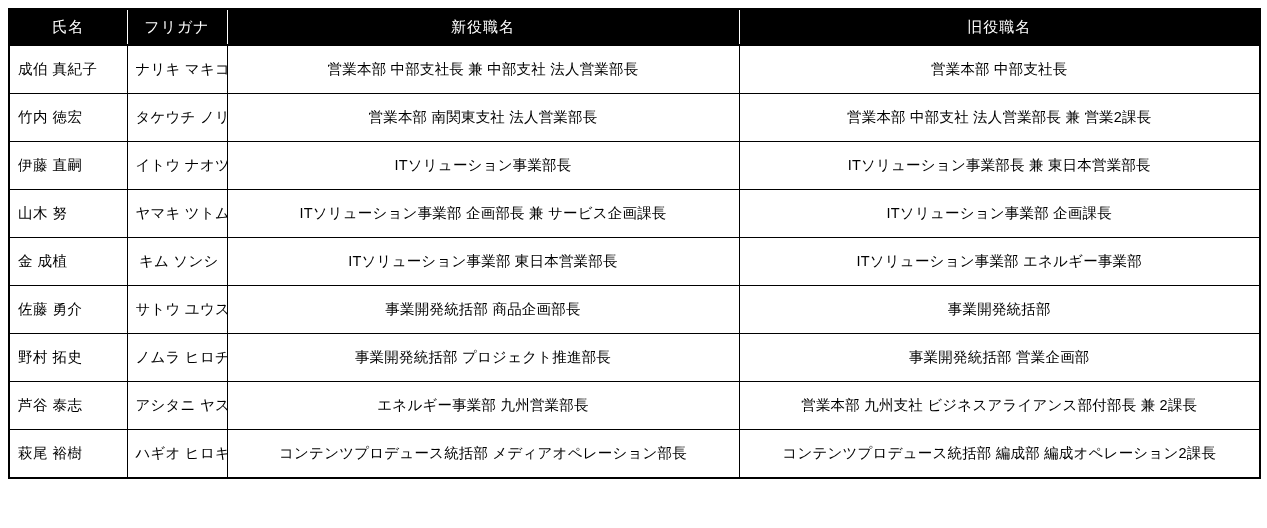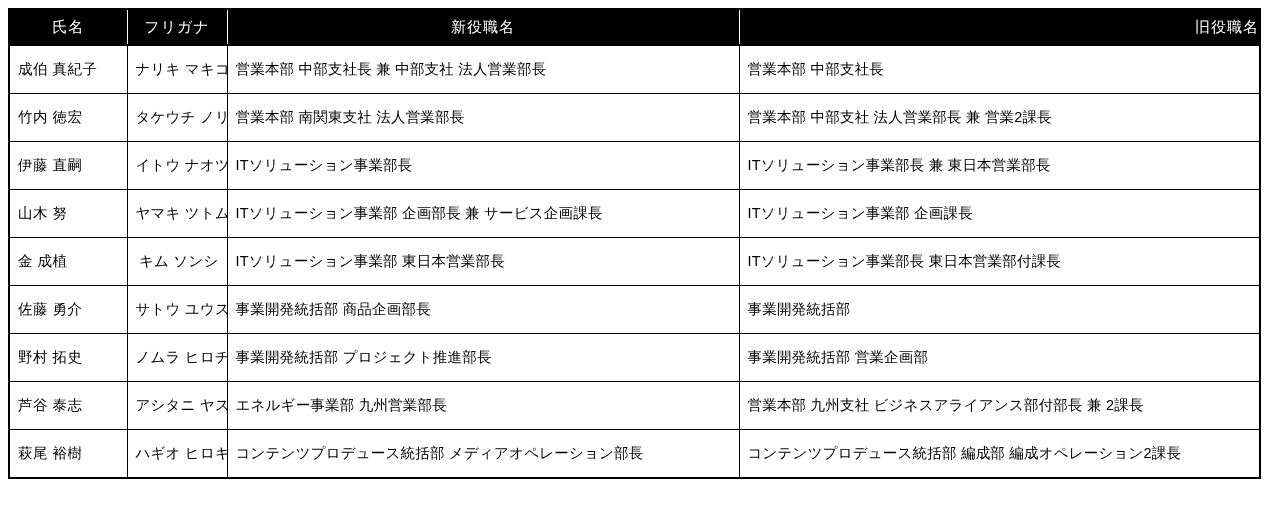--- a/index.html
+++ b/index.html
@@ -39,21 +39,20 @@
     height: 34px;
     line-height: 34px;
     padding: 0;
     text-align: center;
     border-right: 1px solid #ffffff;
     border-bottom: 2px solid #000000;
     letter-spacing: 1px;
   }
   table.personnel-table thead th:last-child {
     border-right: none;
-    text-align: right;
   }
   table.personnel-table tbody td {
     height: 47px;
     font-size: 14.5px;
     padding: 0 8px;
     border-top: 1px solid #000000;
     border-right: 1px solid #000000;
     vertical-align: middle;
     white-space: nowrap;
     overflow: hidden;
@@ -67,21 +66,21 @@
   td.cell-name {
     letter-spacing: 0.5px;
   }
   td.cell-kana {
     text-align: right;
     font-size: 12.5px;
     padding-left: 10px;
     letter-spacing: 0.2px;
   }
   td.cell-post {
-    text-align: left;
+    text-align: center;
     padding-left: 10px;
     letter-spacing: 0.2px;
   }
 </style>
 </head>
 <body>
 
 <div id="personnel-table-wrap">
   <table class="personnel-table">
     <colgroup>
@@ -120,21 +119,21 @@
       <tr>
         <td class="cell-name">山木  努</td>
         <td class="cell-kana">ヤマキ ツトム</td>
         <td class="cell-post">ITソリューション事業部  企画部長 兼  サービス企画課長</td>
         <td class="cell-post">ITソリューション事業部  企画課長</td>
       </tr>
       <tr>
         <td class="cell-name">金  成植</td>
         <td class="cell-kana">キム ソンシ</td>
         <td class="cell-post">ITソリューション事業部  東日本営業部長</td>
-        <td class="cell-post">ITソリューション事業部長  東日本営業部付課長</td>
+        <td class="cell-post">ITソリューション事業部  エネルギー事業部</td>
       </tr>
       <tr>
         <td class="cell-name">佐藤  勇介</td>
         <td class="cell-kana">サトウ ユウスケ</td>
         <td class="cell-post">事業開発統括部  商品企画部長</td>
         <td class="cell-post">事業開発統括部</td>
       </tr>
       <tr>
         <td class="cell-name">野村  拓史</td>
         <td class="cell-kana">ノムラ ヒロチカ</td>

